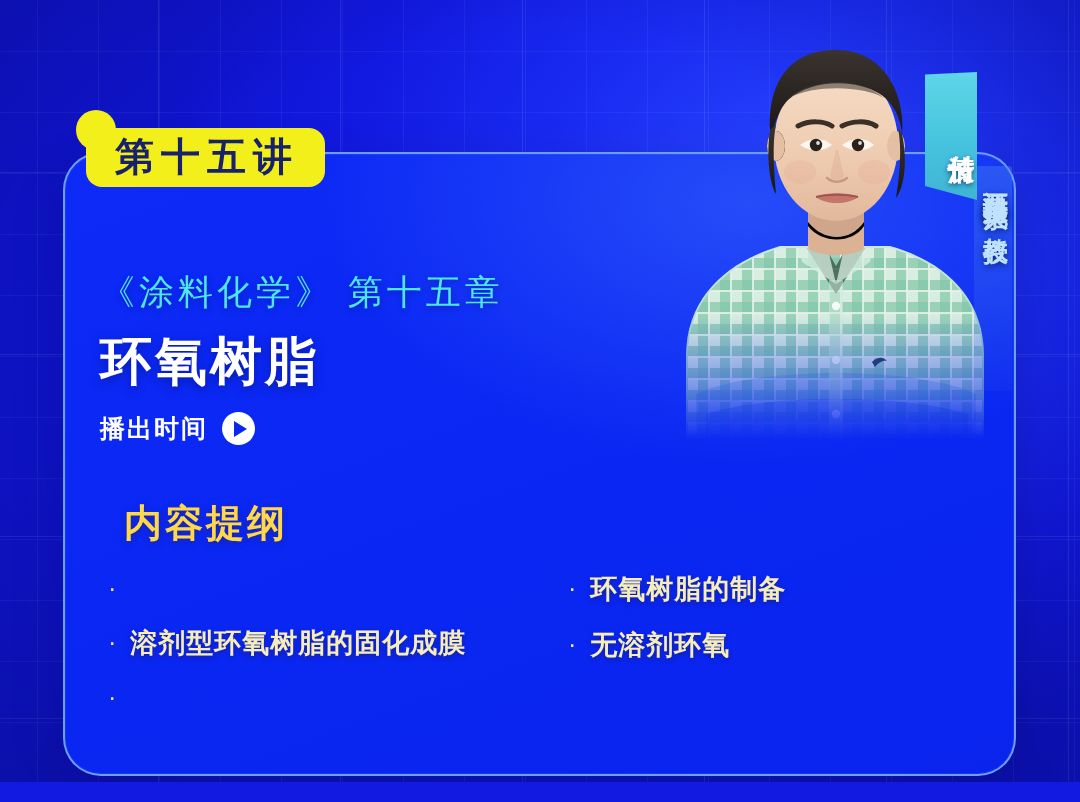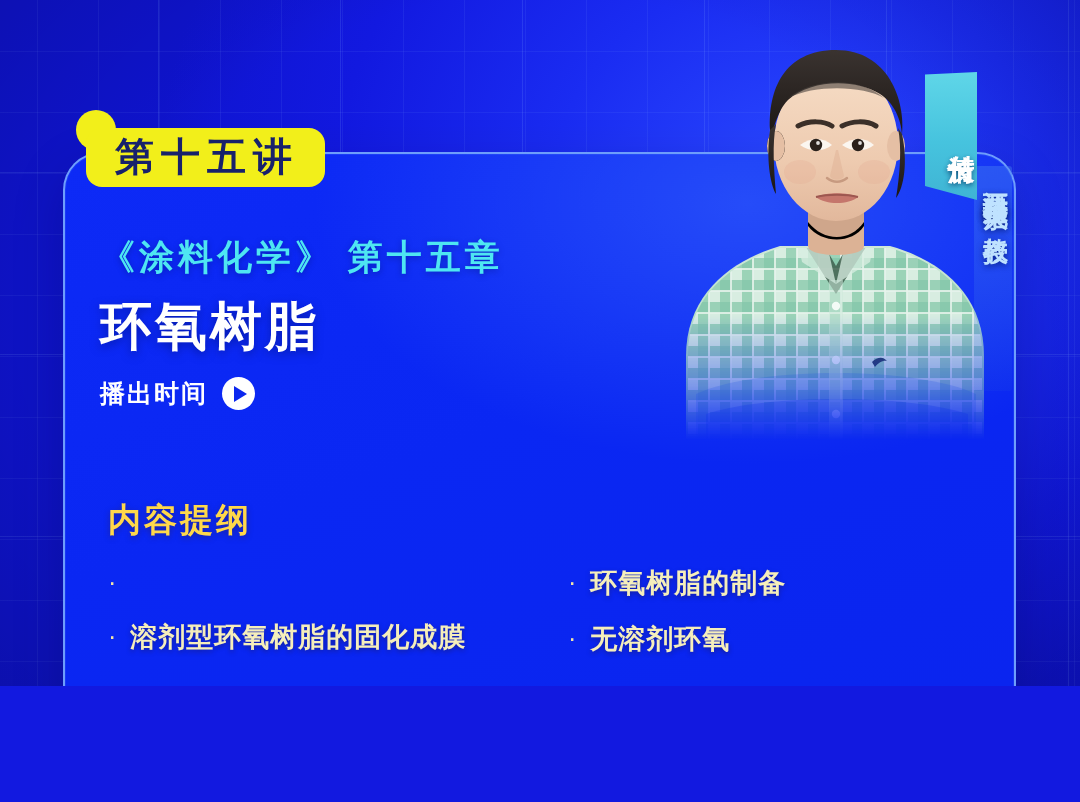--- a/index.html
+++ b/index.html
@@ -1,21 +1,21 @@
 <!DOCTYPE html>
 <html><head>
 <meta charset="utf-8">
 <style>
   html,body{margin:0;padding:0;}
   body{
     width:1080px;height:802px;overflow:hidden;
     font-family:"Liberation Sans","DejaVu Sans",sans-serif;
     background:#1219e0;
   }
-  .stage{position:relative;width:1080px;height:686px;overflow:hidden;background:#4d7c0f;}
+  .stage{position:relative;width:1080px;height:782px;overflow:hidden;background:#4d7c0f;}
 
   
   .bg-base{position:absolute;inset:0;background:
       radial-gradient(ellipse 640px 540px at 74% 26%, #2a48ff 0%, #1a2cf2 38%, #1219e0 72%, #0f14cf 100%);
   }
   .bg-grid{position:absolute;inset:0;
     background-image:
       linear-gradient(to right, rgba(130,170,255,.17) 1px, transparent 1px),
       linear-gradient(to bottom, rgba(130,170,255,.15) 1px, transparent 1px);
     background-size:182px 182px;
@@ -53,41 +53,43 @@
   }
   .badge span{
     font-family:"Liberation Sans","DejaVu Sans",sans-serif;
     font-weight:bold;font-size:39px;color:#18216b;letter-spacing:7px;
     line-height:1;text-indent:3px;
   }
 
   
   .title-block{position:absolute;left:100px;top:236px;z-index:5;}
   .subtitle{
-    font-size:35px;font-weight:bold;color:#4ee6f2;letter-spacing:4px;line-height:1.2;
+    font-size:35px;font-weight:normal;color:#4ee6f2;letter-spacing:4px;line-height:1.2;
     text-shadow:0 2px 6px rgba(0,20,120,.45);
+    margin-top:35px;
   }
   .maintitle{
     font-size:52px;font-weight:bold;color:#ffffff;letter-spacing:3px;
     margin-top:20px;line-height:1.1;
     text-shadow:0 3px 10px rgba(0,15,110,.5);
   }
   .airtime{display:flex;align-items:flex-start;margin-top:22px;}
   .airtime-label{font-size:25px;font-weight:bold;color:#ffffff;letter-spacing:2px;}
   .play-icon{width:33px;height:33px;border-radius:50%;background:#fff;margin:0 12px 0 14px;
     display:flex;align-items:center;justify-content:center;flex:0 0 auto;}
   .play-icon i{display:block;width:0;height:0;border-left:13px solid #0b27ef;
     border-top:8px solid transparent;border-bottom:8px solid transparent;margin-left:4px;}
   .airtime-value{font-size:26px;color:#ffffff;letter-spacing:1px;white-space:nowrap;}
 
   
   .outline{position:absolute;left:108px;top:498px;z-index:5;width:800px;}
   .outline-h{
-    font-size:33px;font-weight:bold;color:#ffd84a;letter-spacing:3px;
+    font-size:38px;font-weight:bold;color:#ffd84a;letter-spacing:3px;
     text-shadow:0 2px 6px rgba(60,30,0,.35);
+    margin-left:16px;
   }
   .outline-cols{display:flex;margin-top:26px;}
   .col-left{width:460px;}
   .col-right{width:330px;}
   .bullet{display:flex;align-items:flex-start;margin-bottom:26px;}
   .bullet .dot{color:#f3e6a6;font-size:25px;line-height:1.1;margin-right:14px;flex:0 0 auto;}
   .bullet .txt{font-size:27px;font-weight:bold;color:#f5eebb;letter-spacing:1px;line-height:1.1;
     text-shadow:0 2px 5px rgba(40,20,0,.35);}
 
   

